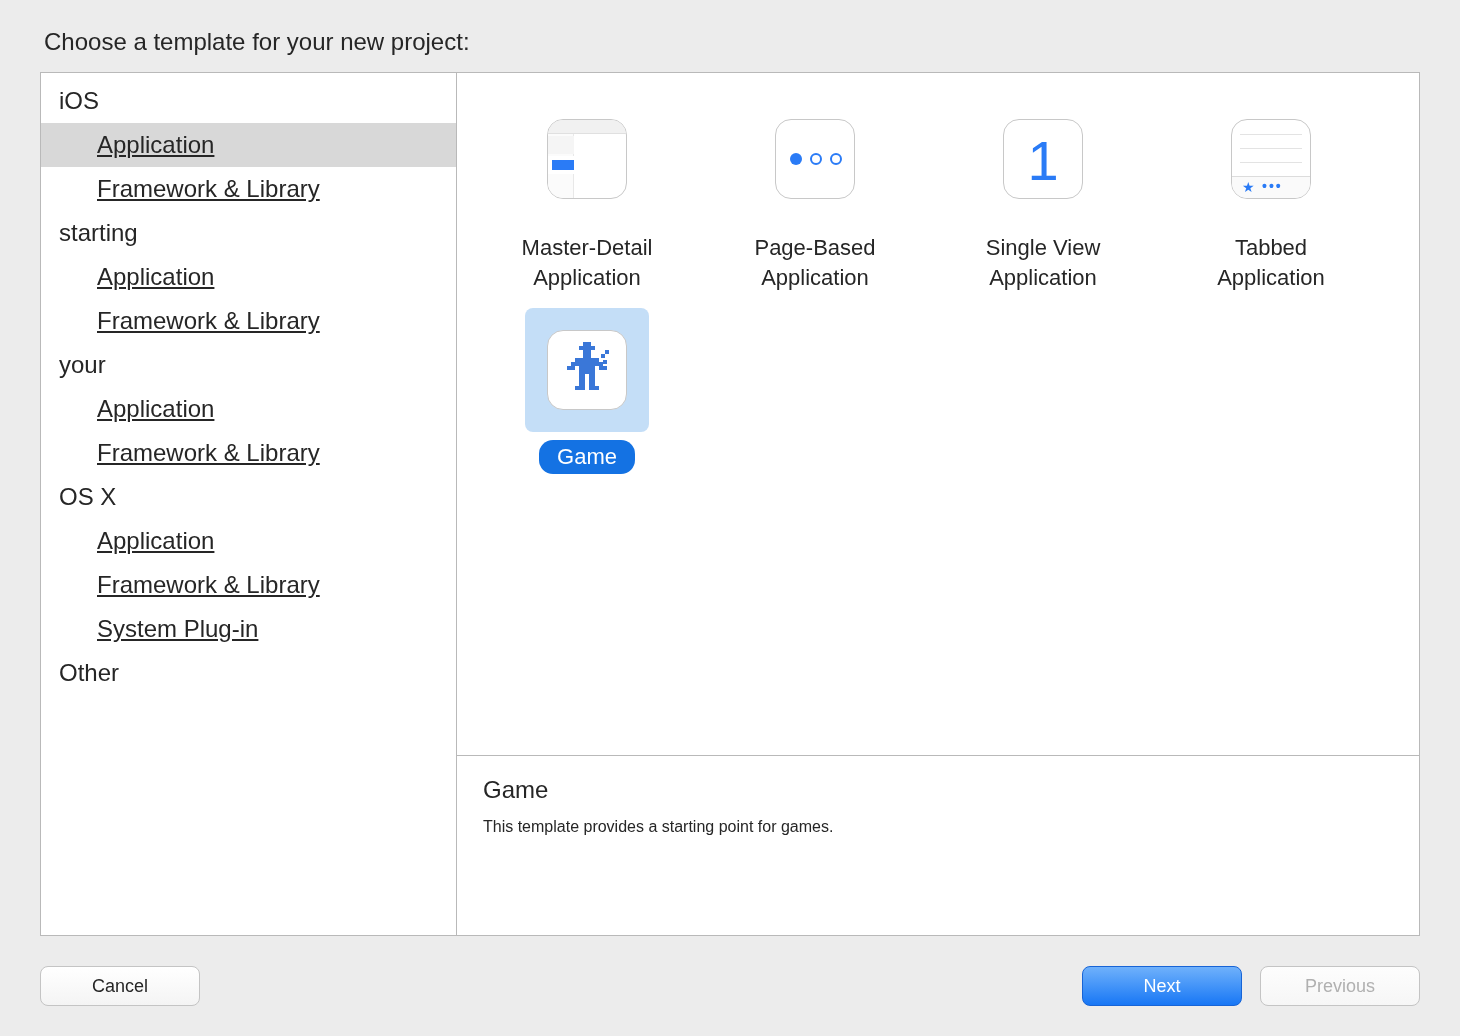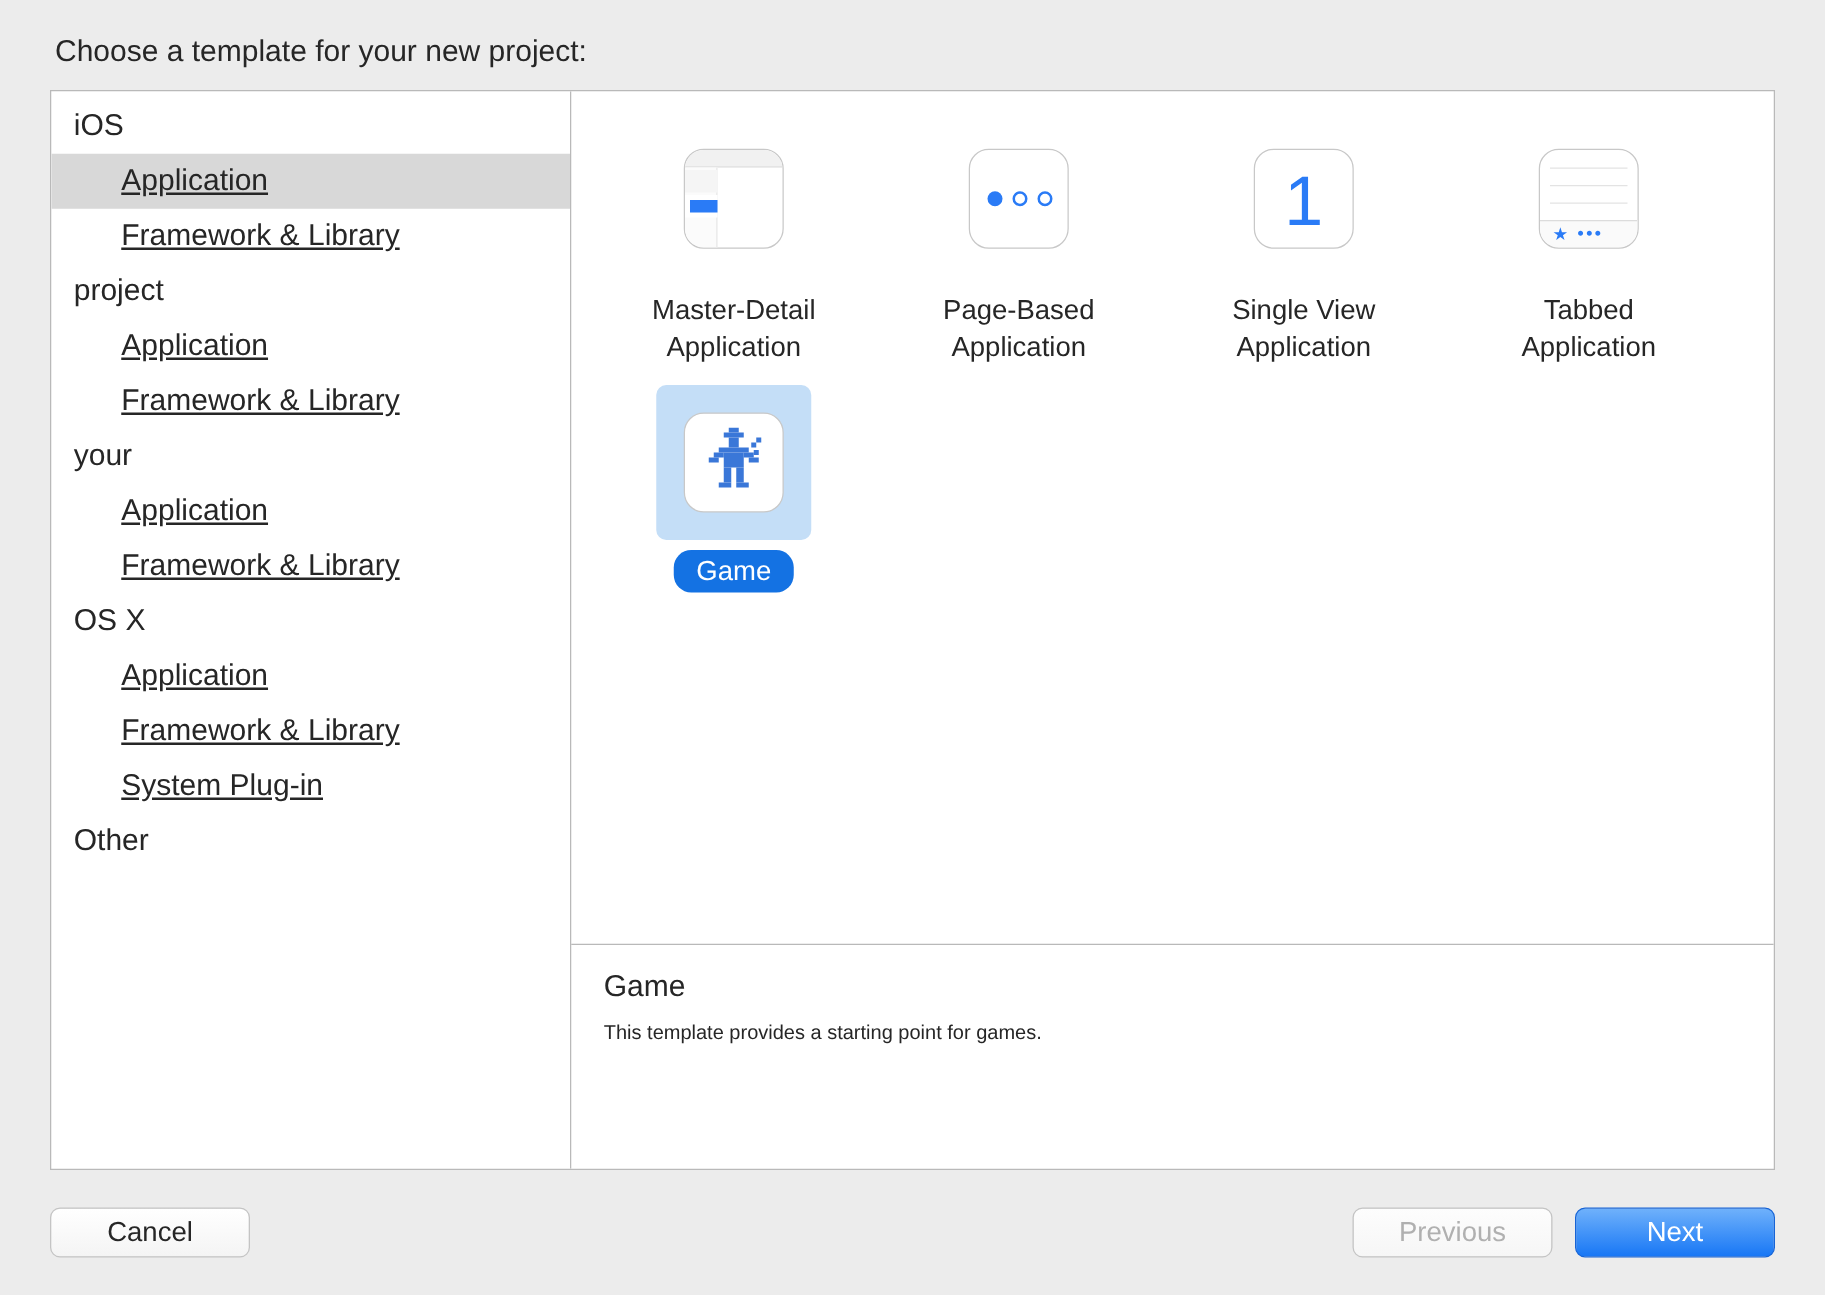--- a/index.html
+++ b/index.html
@@ -151,21 +151,21 @@
   .footer-right {
     display: flex;
     gap: 18px;
   }
   .btn {
     min-width: 160px;
     height: 40px;
     border-radius: 8px;
     border: 1px solid #c4c4c4;
     background: linear-gradient(#ffffff,#f4f4f4);
-    font-size: 22px;
+    font-size: 18px;
     color: #262626;
     cursor: default;
     padding: 0 22px;
     font-family: inherit;
   }
   .btn.disabled {
     color: #b0b0b0;
     background: linear-gradient(#fdfdfd,#f6f6f6);
   }
   .btn.primary {
@@ -182,21 +182,21 @@
   <div class="dialog-title">Choose a template for your new project:</div>
 
   <div class="panel">
 
     <div class="sidebar">
 
       <div class="sidebar-group-header">iOS</div>
       <div class="sidebar-item selected">Application</div>
       <div class="sidebar-item">Framework &amp; Library</div>
 
-      <div class="sidebar-group-header">project</div>
+      <div class="sidebar-group-header">starting</div>
       <div class="sidebar-item">Application</div>
       <div class="sidebar-item">Framework &amp; Library</div>
 
       <div class="sidebar-group-header">your</div>
       <div class="sidebar-item">Application</div>
       <div class="sidebar-item">Framework &amp; Library</div>
 
       <div class="sidebar-group-header">OS X</div>
       <div class="sidebar-item">Application</div>
       <div class="sidebar-item">Framework &amp; Library</div>
@@ -290,18 +290,18 @@
         <div class="desc-title">Game</div>
         <div class="desc-body">This template provides a starting point for games.</div>
       </div>
 
     </div>
   </div>
 
   <div class="footer">
     <button class="btn">Cancel</button>
     <div class="footer-right">
+      <button class="btn primary">Next</button>
       <button class="btn disabled">Previous</button>
-      <button class="btn primary">Next</button>
     </div>
   </div>
 
 </div>
 
 </body></html>

